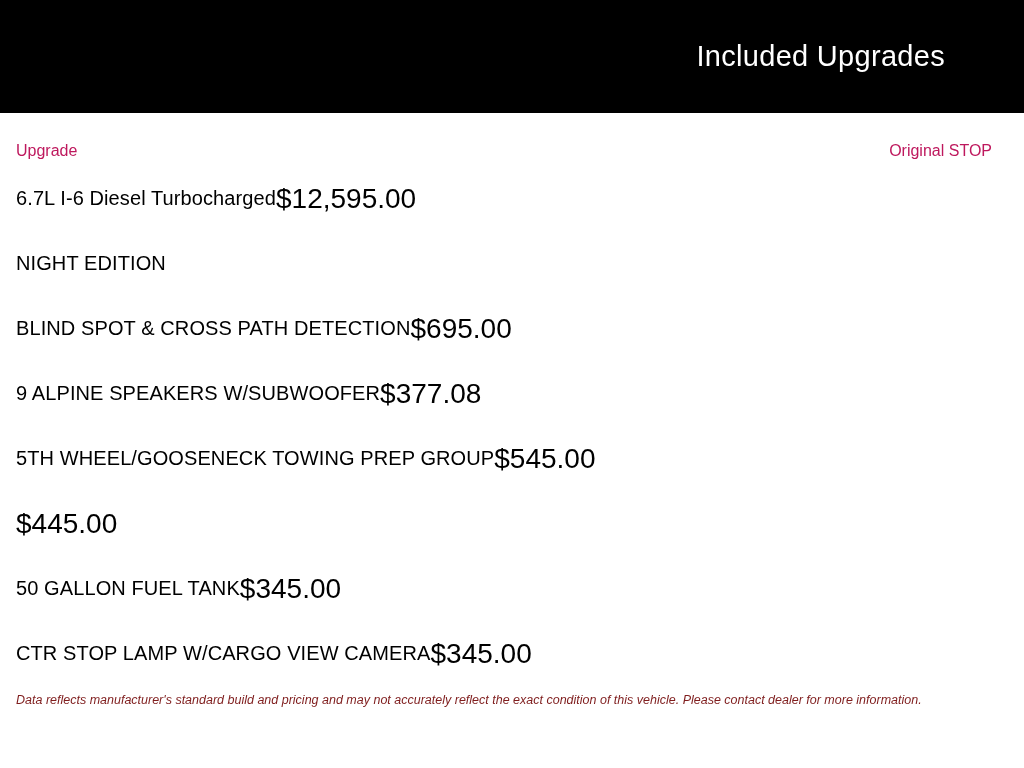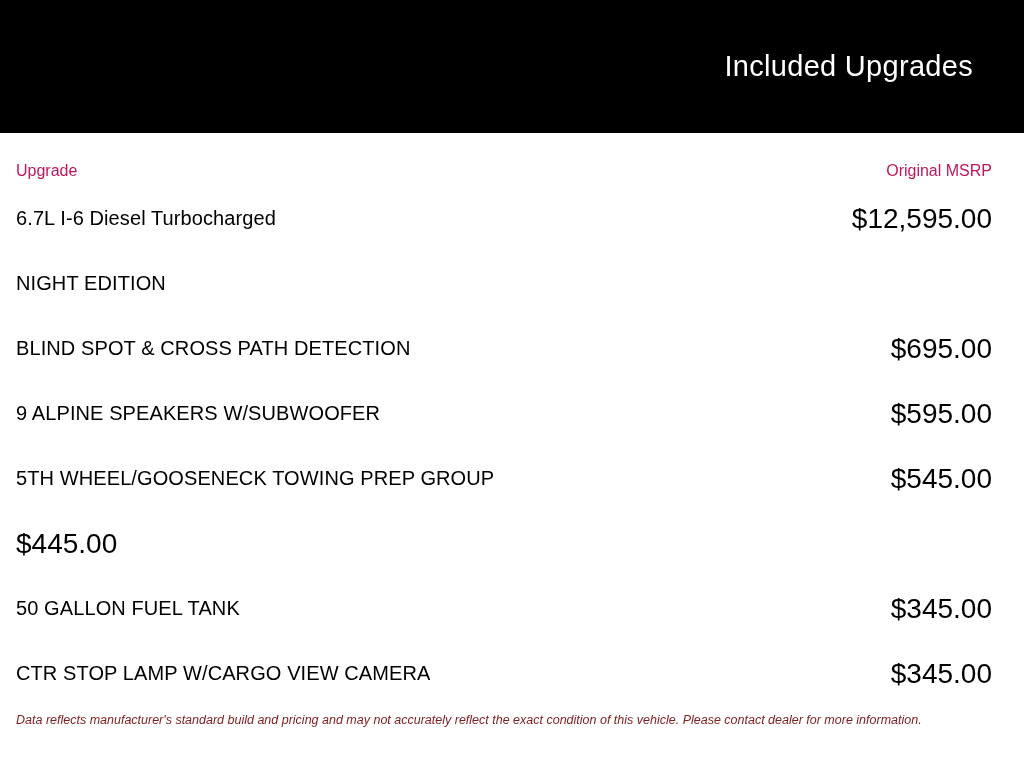--- a/index.html
+++ b/index.html
@@ -5,26 +5,26 @@
   * { box-sizing: border-box; }
   html, body { margin: 0; padding: 0; }
   body {
     width: 1024px;
     height: 768px;
     background: #ffffff;
     font-family: "Liberation Sans", sans-serif;
     overflow: hidden;
   }
   .header {
-    height: 133px;
+    height: 113px;
     background: #000000;
     display: flex;
     align-items: center;
     justify-content: flex-end;
-    padding-right: 51px;
+    padding-right: 79px;
   }
   .header-title {
     color: #ffffff;
     font-size: 29px;
     font-weight: 400;
     letter-spacing: 0.3px;
   }
   .content {
     padding: 0 32px 0 16px;
   }
@@ -33,21 +33,20 @@
     display: flex;
     justify-content: space-between;
     align-items: center;
     color: #be185d;
     font-size: 16px;
     line-height: 18px;
   }
   .rows { margin-top: 6px; }
   .row {
     display: flex;
-    justify-content: space-between;
     align-items: center;
     height: 65px;
   }
   .row-name {
     font-size: 20px;
     color: #000000;
     letter-spacing: 0.1px;
   }
   .row-price {
     font-size: 28px;
@@ -67,41 +66,41 @@
 <body>
 
 <div class="header">
   <div class="header-title">Included Upgrades</div>
 </div>
 
 <div class="content">
 
   <div class="col-headers">
     <span>Upgrade</span>
-    <span>Original MSRP</span>
+    <span>Original STOP</span>
   </div>
 
   <div class="rows">
   <div class="row">
     <span class="row-name">6.7L I-6 Diesel Turbocharged</span>
     <span class="row-price">$12,595.00</span>
   </div>
 
   <div class="row">
     <span class="row-name">NIGHT EDITION</span>
   </div>
 
   <div class="row">
     <span class="row-name">BLIND SPOT &amp; CROSS PATH DETECTION</span>
     <span class="row-price">$695.00</span>
   </div>
 
   <div class="row">
     <span class="row-name">9 ALPINE SPEAKERS W/SUBWOOFER</span>
-    <span class="row-price">$595.00</span>
+    <span class="row-price">$377.08</span>
   </div>
 
   <div class="row">
     <span class="row-name">5TH WHEEL/GOOSENECK TOWING PREP GROUP</span>
     <span class="row-price">$545.00</span>
   </div>
 
   <div class="row">
     <span class="row-price">$445.00</span>
   </div>

